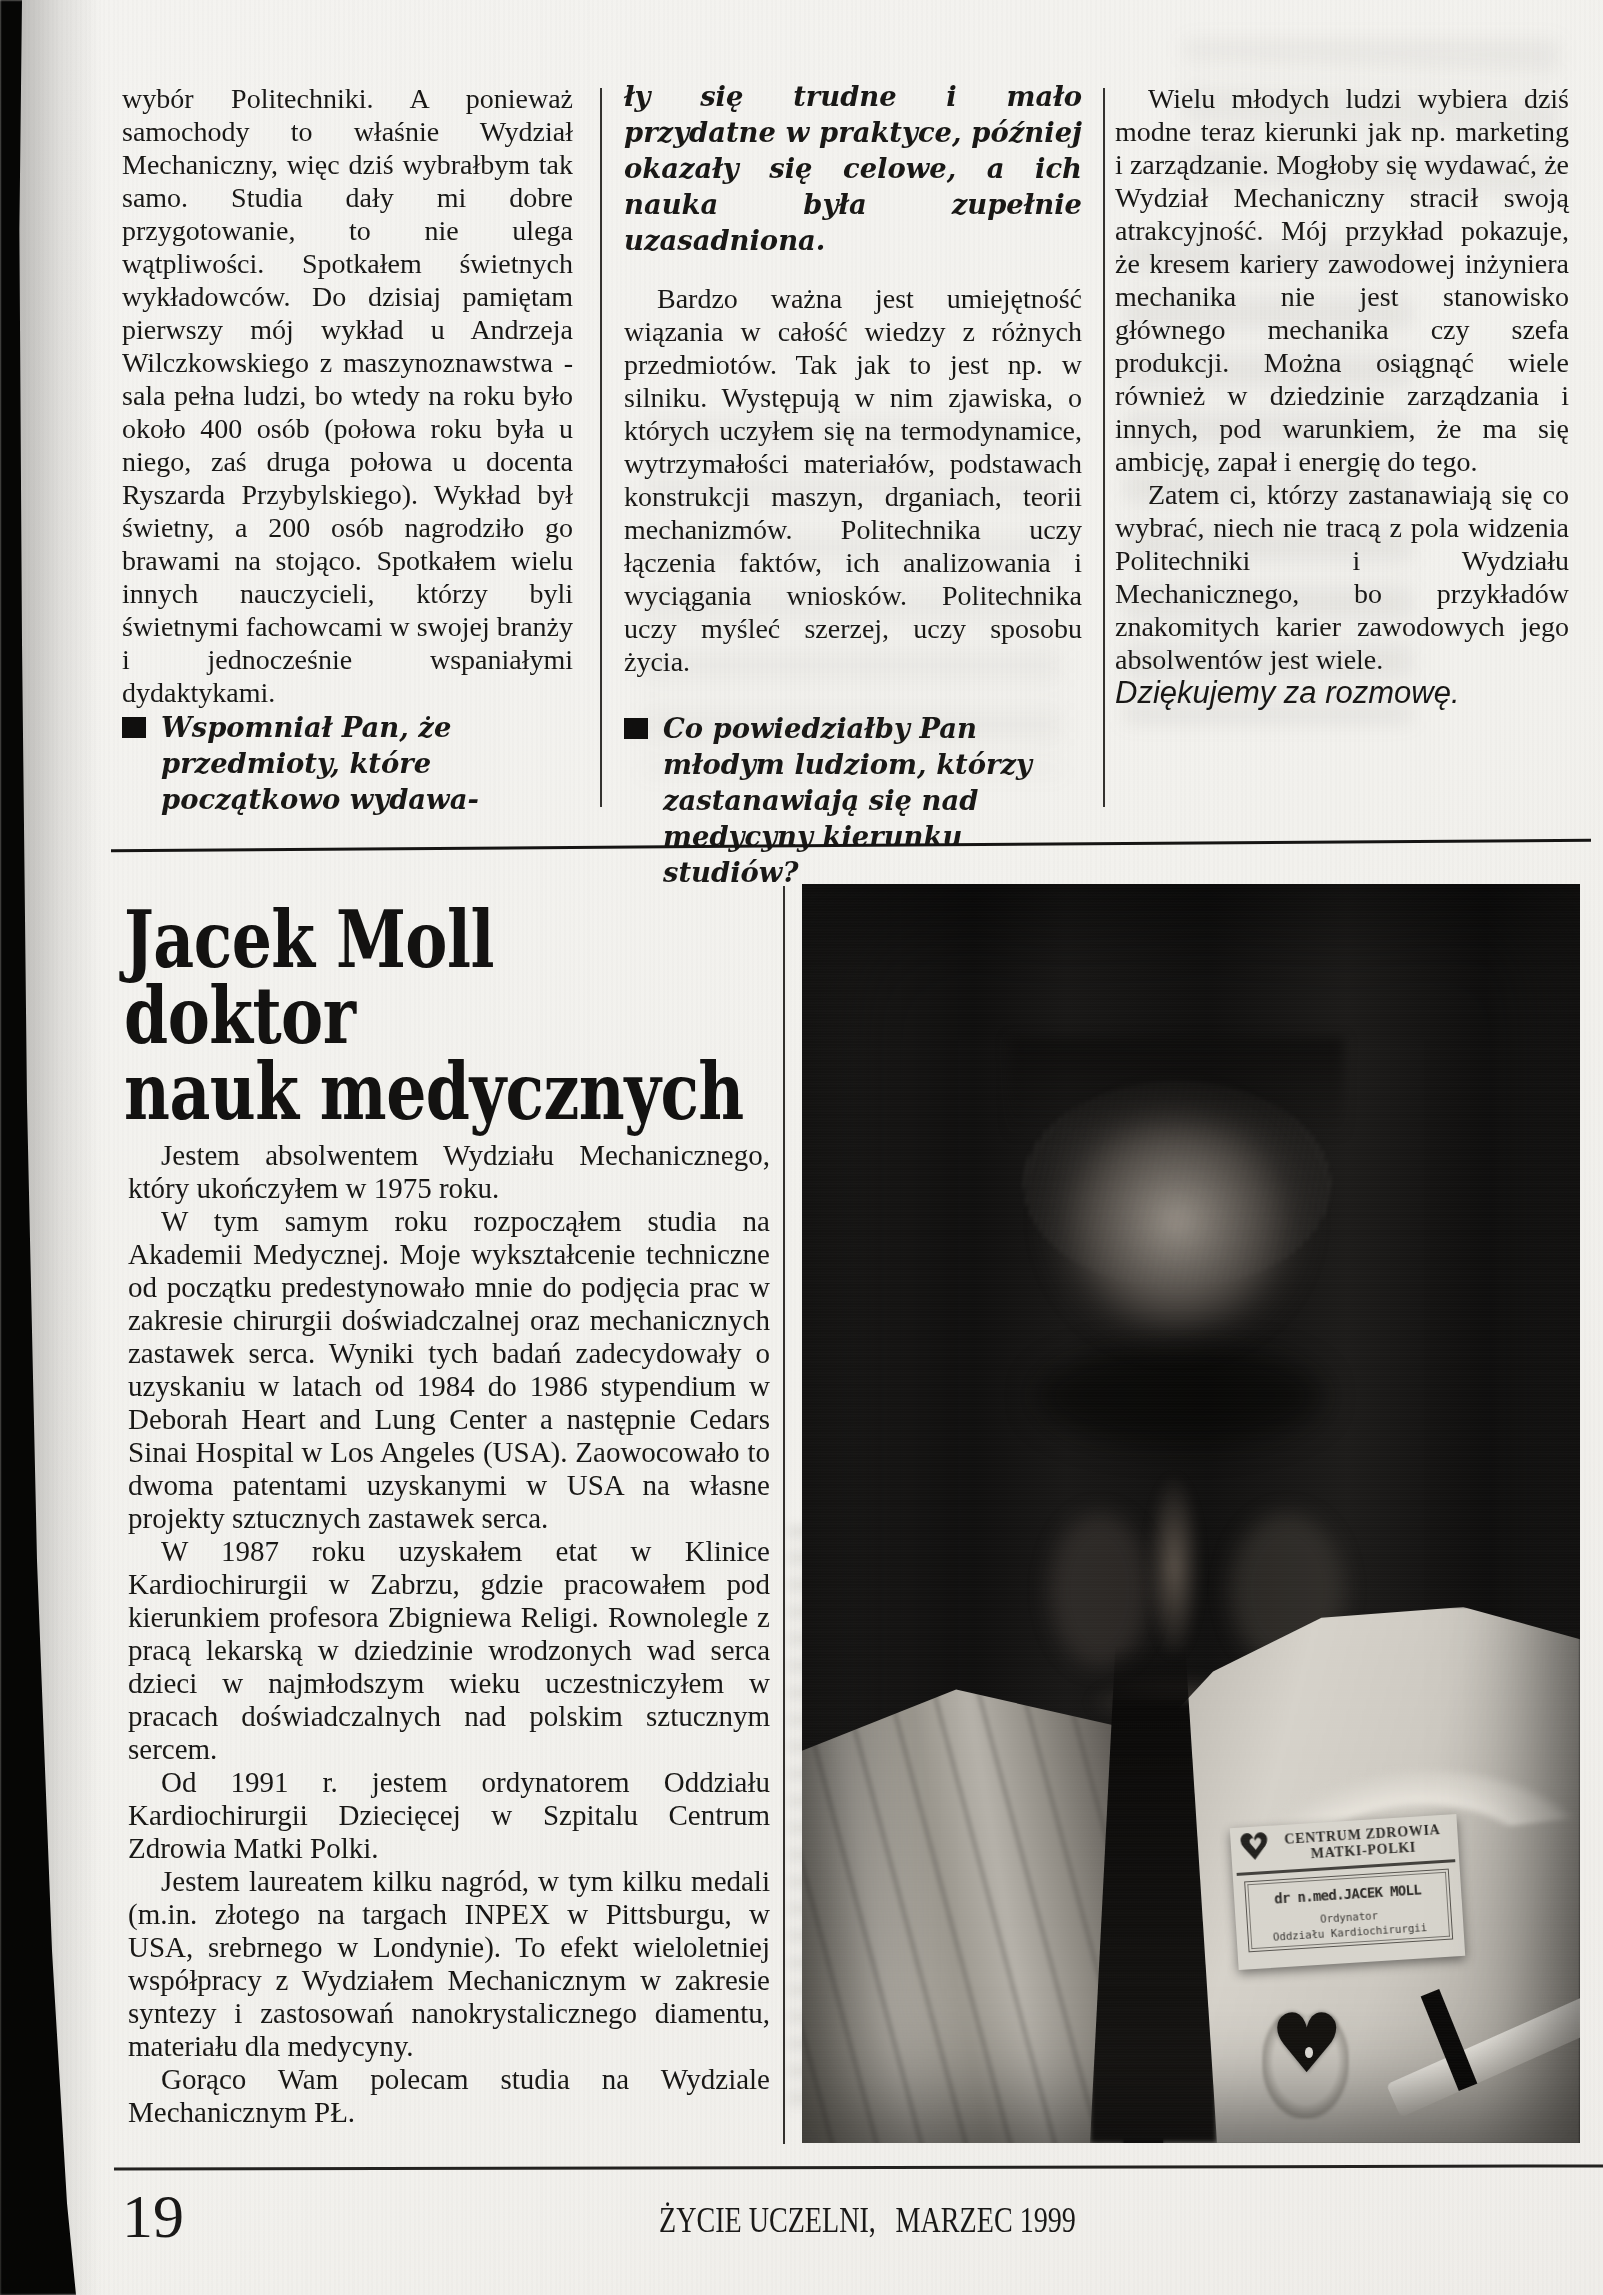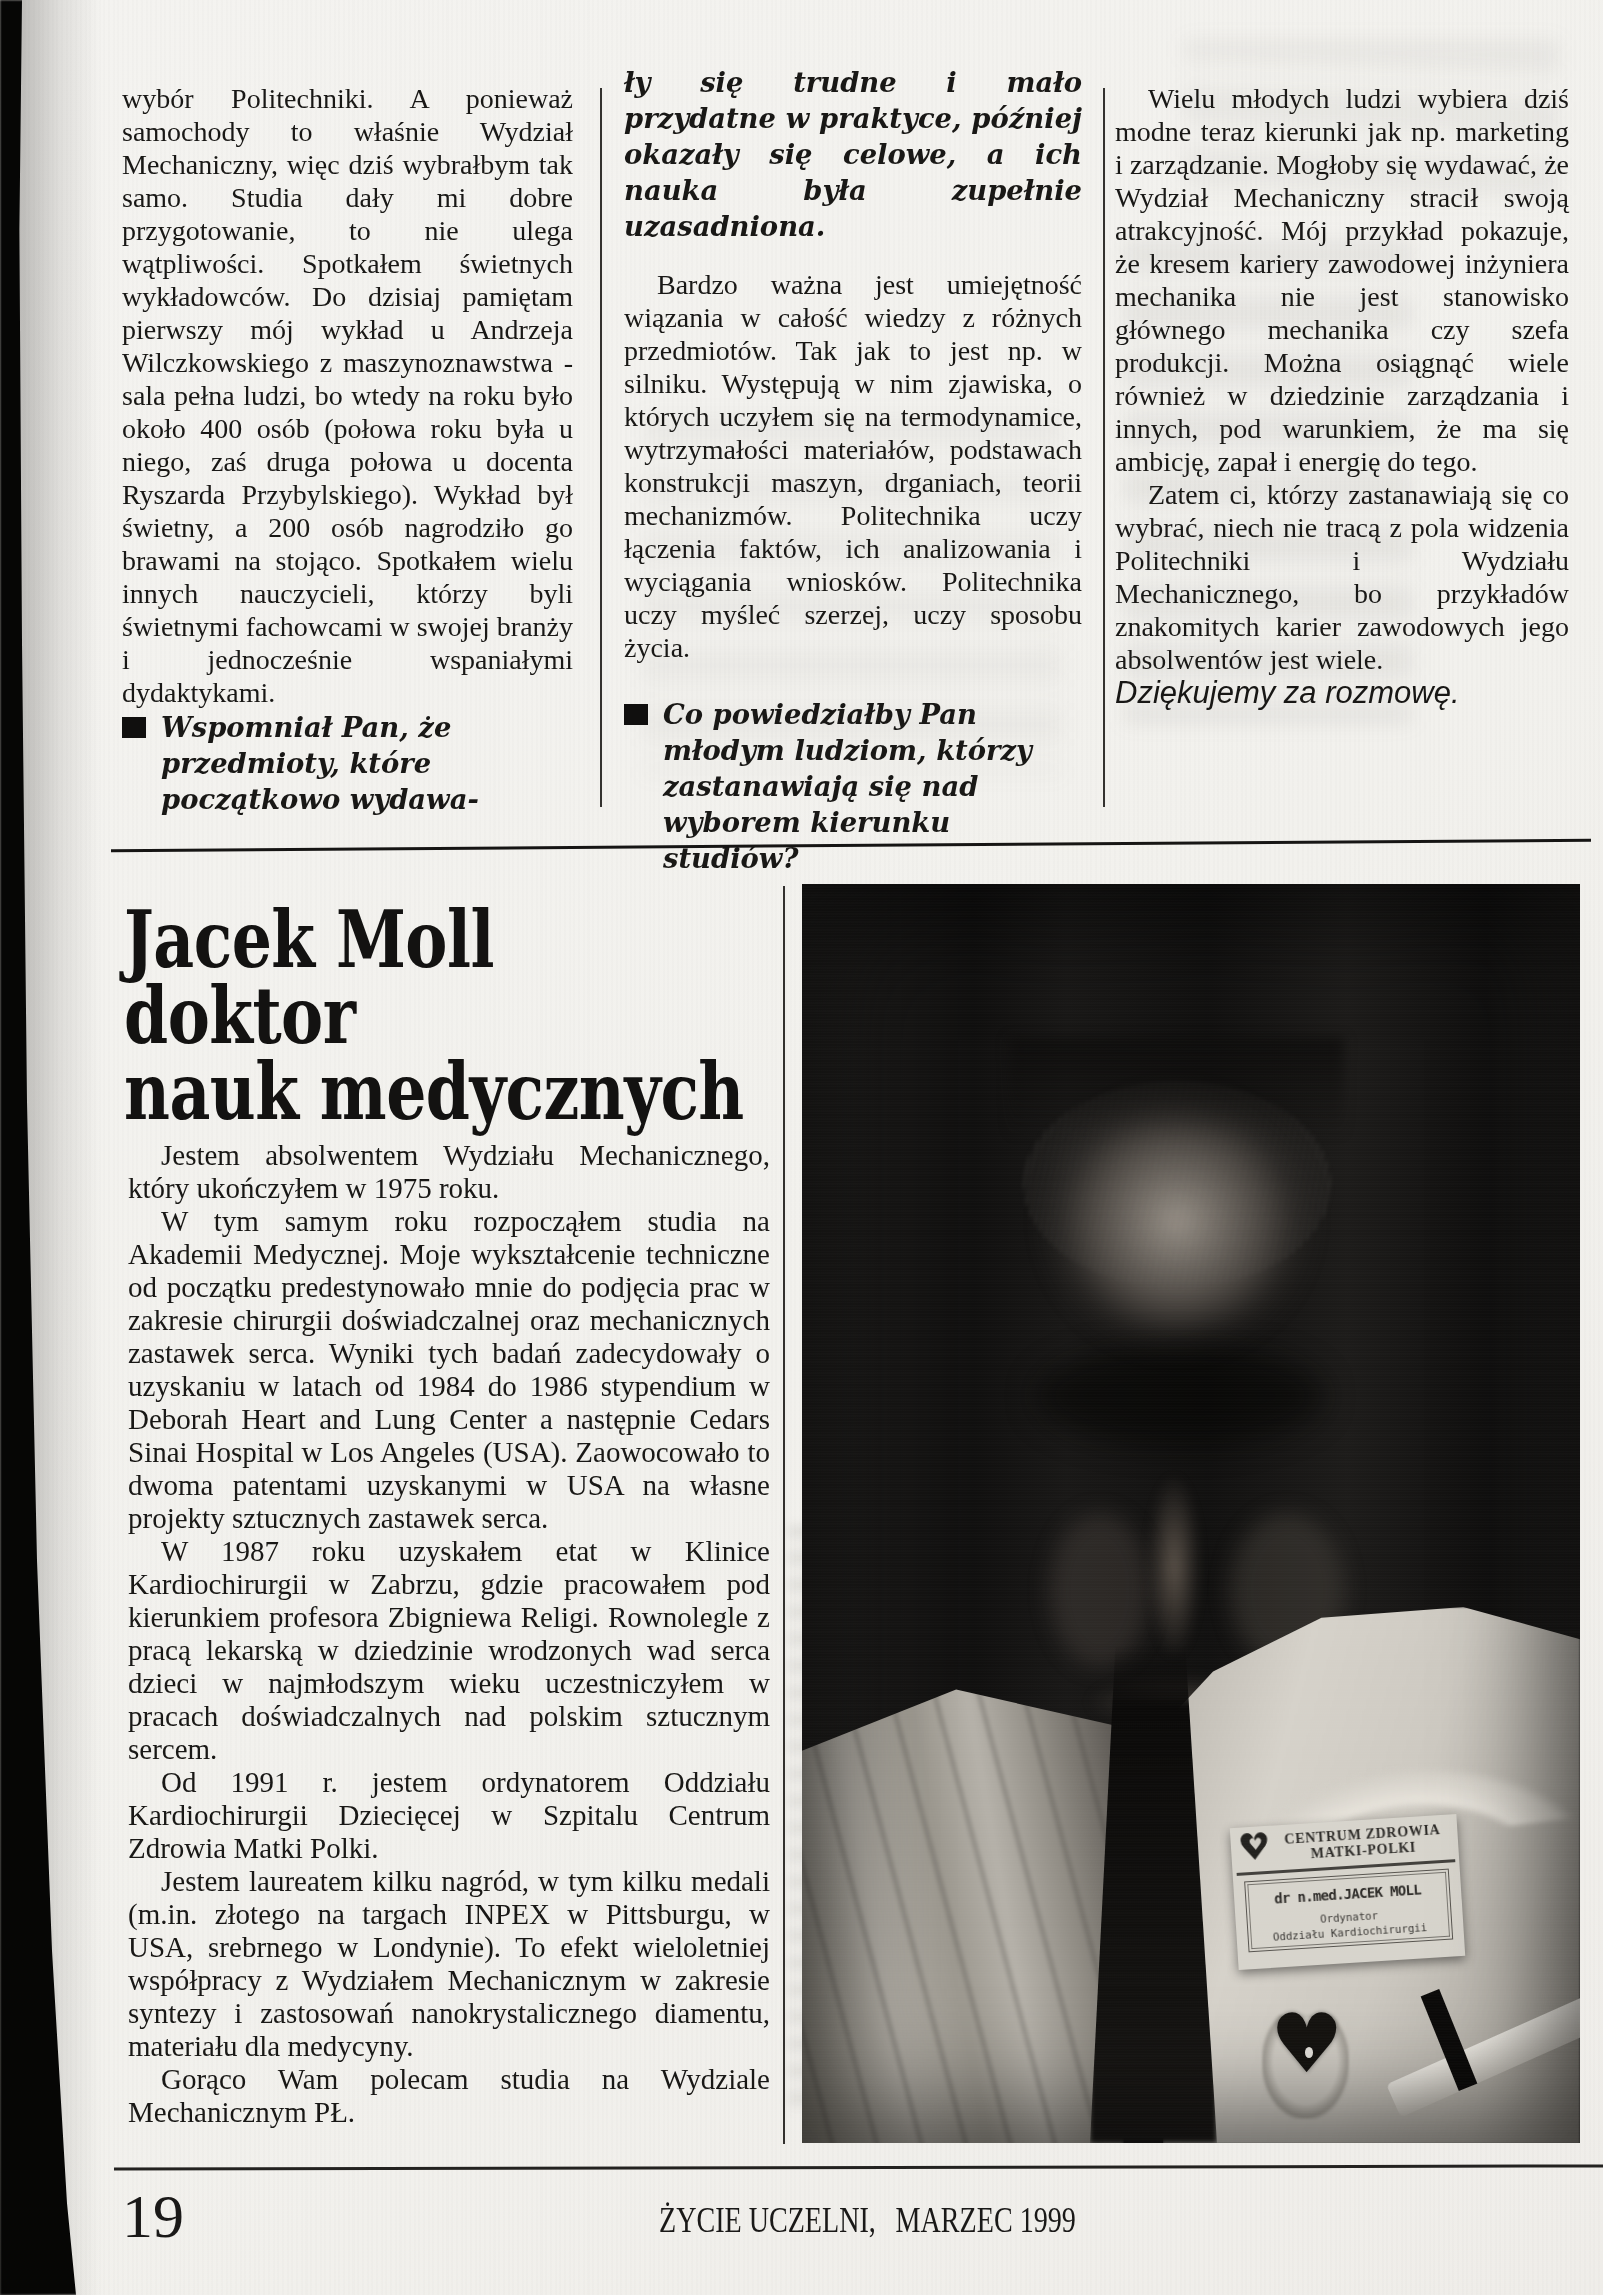--- a/index.html
+++ b/index.html
@@ -32,21 +32,21 @@
       background:repeating-linear-gradient(182deg, rgba(110,108,104,0.08) 0 31px, rgba(110,108,104,0.01) 31px 62px); }
   .ghost3 { left:642px; top:415px; width:421px; height:361px;
       background:repeating-linear-gradient(180deg, rgba(110,108,104,0.055) 0 29px, rgba(110,108,104,0.01) 29px 59px); }
   .ghost4 { left:788px; top:1525px; width:39px; height:589px; filter:blur(4.7px);
       background:repeating-linear-gradient(180deg, rgba(90,88,85,0.10) 0 12px, rgba(90,88,85,0.02) 12px 27px); }
 
   
   .col { text-align:justify; font-size:28px; line-height:33px; color:#191816; }
   .col p { margin:0; }
   #iv-col1 { left:122px; top:82px; width:451px; }
-  #iv-col2 { left:624px; top:64px; width:458px; }
+  #iv-col2 { left:624px; top:78px; width:458px; }
   #iv-col3 { left:1115px; top:82px; width:454px; }
   .indent { text-indent:33px; }
   .q-cont { margin-left:28px; font-style:italic; font-weight:700;
       font-family:"DejaVu Serif", serif; font-size:27.4px; line-height:36px; }
   .question { position:relative; padding-left:39px; font-style:italic; font-weight:700;
       font-family:"DejaVu Serif", serif; font-size:27.4px; line-height:36px; text-align:left; }
   .q-bullet { position:absolute; left:0; top:8px; width:24px; height:21.4px; background:#100f0e; }
   #iv-col1 .question { }
   #iv-col2 .para { margin-top:24px; }
   #iv-col2 .question { margin-top:32px; }
@@ -157,21 +157,21 @@
         <span class="q-bullet"></span>
         <span>Wspomniał Pan, że przedmioty, które początkowo wydawa-</span>
       </div>
     </div>
 
     <div class="abs col" id="iv-col2">
       <p class="q-cont">ły się trudne i mało przydatne w praktyce, później okazały się celowe, a ich nauka była zupełnie uzasadniona.</p>
       <p class="para indent">Bardzo ważna jest umiejętność wiązania w całość wiedzy z różnych przedmiotów. Tak jak to jest np. w silniku. Występują w nim zjawiska, o których uczyłem się na termodynamice, wytrzymałości materiałów, podstawach konstrukcji maszyn, drganiach, teorii mechanizmów. Politechnika uczy łączenia faktów, ich analizowania i wyciągania wniosków. Politechnika uczy myśleć szerzej, uczy sposobu życia.</p>
       <div class="question">
         <span class="q-bullet"></span>
-        <span>Co powiedziałby Pan młodym ludziom, którzy zastanawiają się nad wyborem kierunku studiów?</span>
+        <span>Co powiedziałby Pan młodym ludziom, którzy zastanawiają się nad medycyny kierunku studiów?</span>
       </div>
     </div>
 
     <div class="abs col" id="iv-col3">
       <p class="indent">Wielu młodych ludzi wybiera dziś modne teraz kierunki jak np. marketing i zarządzanie. Mogłoby się wydawać, że Wydział Mechaniczny stracił swoją atrakcyjność. Mój przykład pokazuje, że kresem kariery zawodowej inżyniera mechanika nie jest stanowisko głównego mechanika czy szefa produkcji. Można osiągnąć wiele również w dziedzinie zarządzania i innych, pod warunkiem, że ma się ambicję, zapał i energię do tego.</p>
       <p class="indent">Zatem ci, którzy zastanawiają się co wybrać, niech nie tracą z pola widzenia Politechniki i Wydziału Mechanicznego, bo przykładów znakomitych karier zawodowych jego absolwentów jest wiele.</p>
       <p class="closing">Dziękujemy za rozmowę.</p>
     </div>
 
     <div class="abs vdiv" id="vdiv1"></div>

